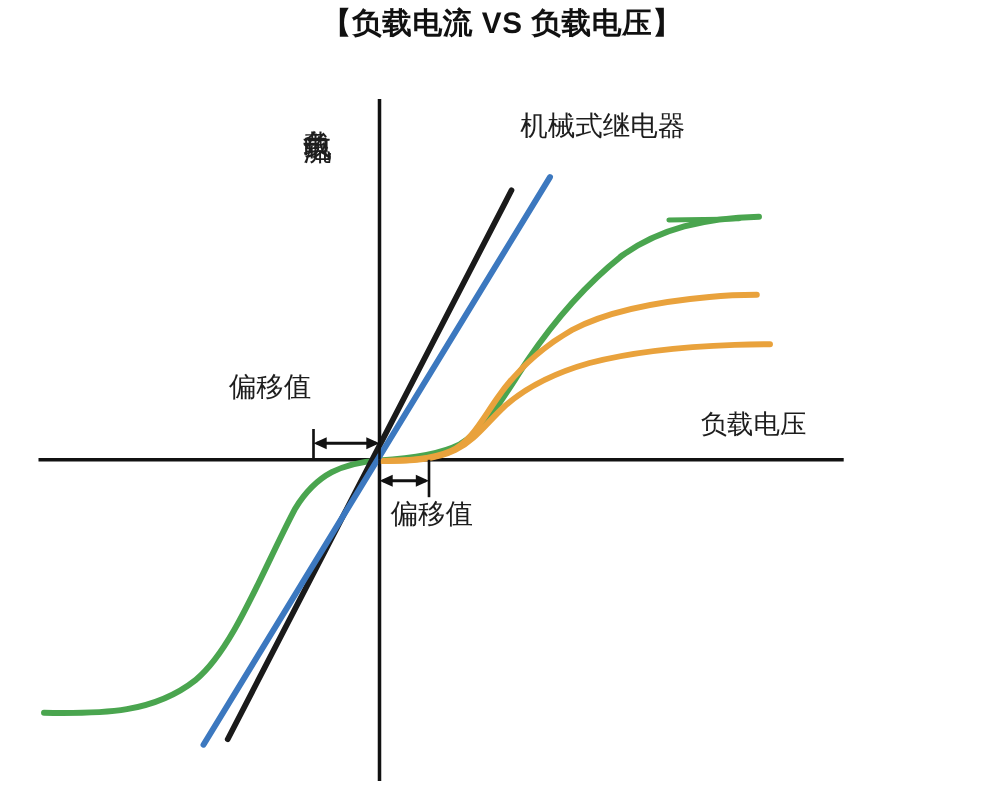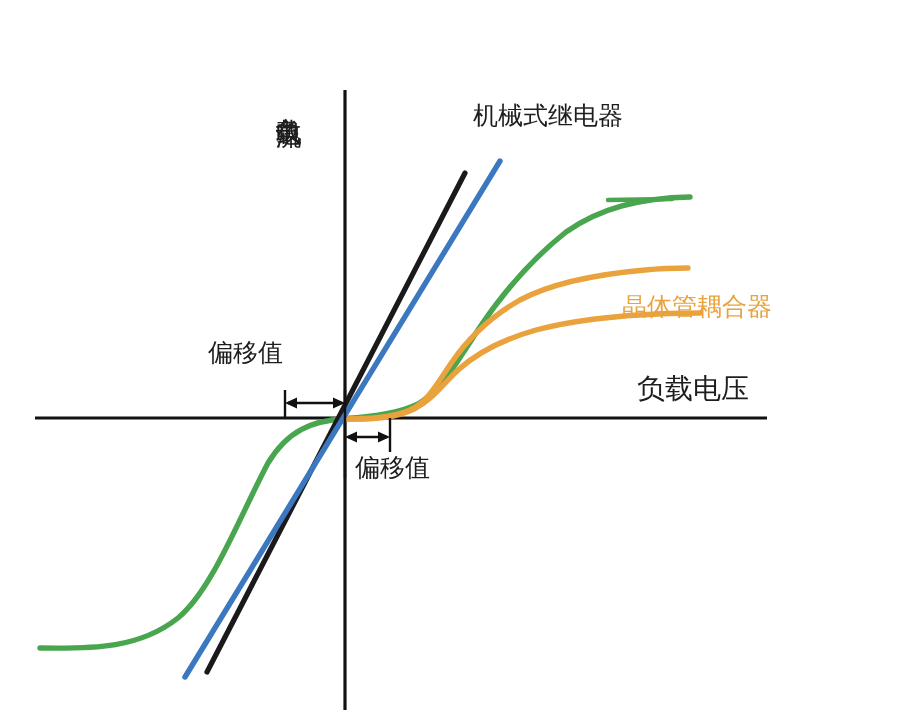--- a/index.html
+++ b/index.html
@@ -60,21 +60,21 @@
   }
   #label-transistor-coupler {
     left: 622px;
     top: 294px;
     font-size: 25px;
     color: #e9a23c;
   }
   #label-x-axis {
     left: 637px;
     top: 375px;
-    font-size: 28px;
+    font-size: 24px;
     color: #1d1d1d;
   }
   #label-y-axis {
     left: 276px;
     top: 97px;
     font-size: 26px;
     color: #1d1d1d;
     writing-mode: vertical-rl;
     text-orientation: upright;
     letter-spacing: 1px;
@@ -90,20 +90,21 @@
     top: 455px;
     font-size: 25px;
     color: #1d1d1d;
   }
 </style>
 </head>
 <body>
 
 <div id="page">
 
+  <div id="chart-title" class="anno">【负载电流 VS 负载电压】</div>
 
   <svg id="plot-svg" width="913" height="728">
 
     <g>
       <line x1="35" y1="418" x2="767" y2="418" stroke="#111111" stroke-width="3.2"></line>
       <line x1="345" y1="90" x2="345" y2="710" stroke="#111111" stroke-width="3.2"></line>
     </g>
 
     <path d="M 40 648
              C 95 649, 140 648, 178 618
@@ -155,21 +156,20 @@
       <polygon points="345,437 357,431.6 357,442.4" fill="#111111"></polygon>
       <polygon points="390,437 378,431.6 378,442.4" fill="#111111"></polygon>
     </g>
 
   </svg>
 
   <div class="anno" id="label-mechanical-relay">机械式继电器</div>
 
 
 
-  <div class="anno" id="label-transistor-coupler">晶体管耦合器</div>
 
   <div class="anno" id="label-x-axis">负载电压</div>
 
   <div class="anno" id="label-y-axis">负载电流</div>
 
   <div class="anno" id="label-offset-left">偏移值</div>
 
   <div class="anno" id="label-offset-right">偏移值</div>
 
 </div>

